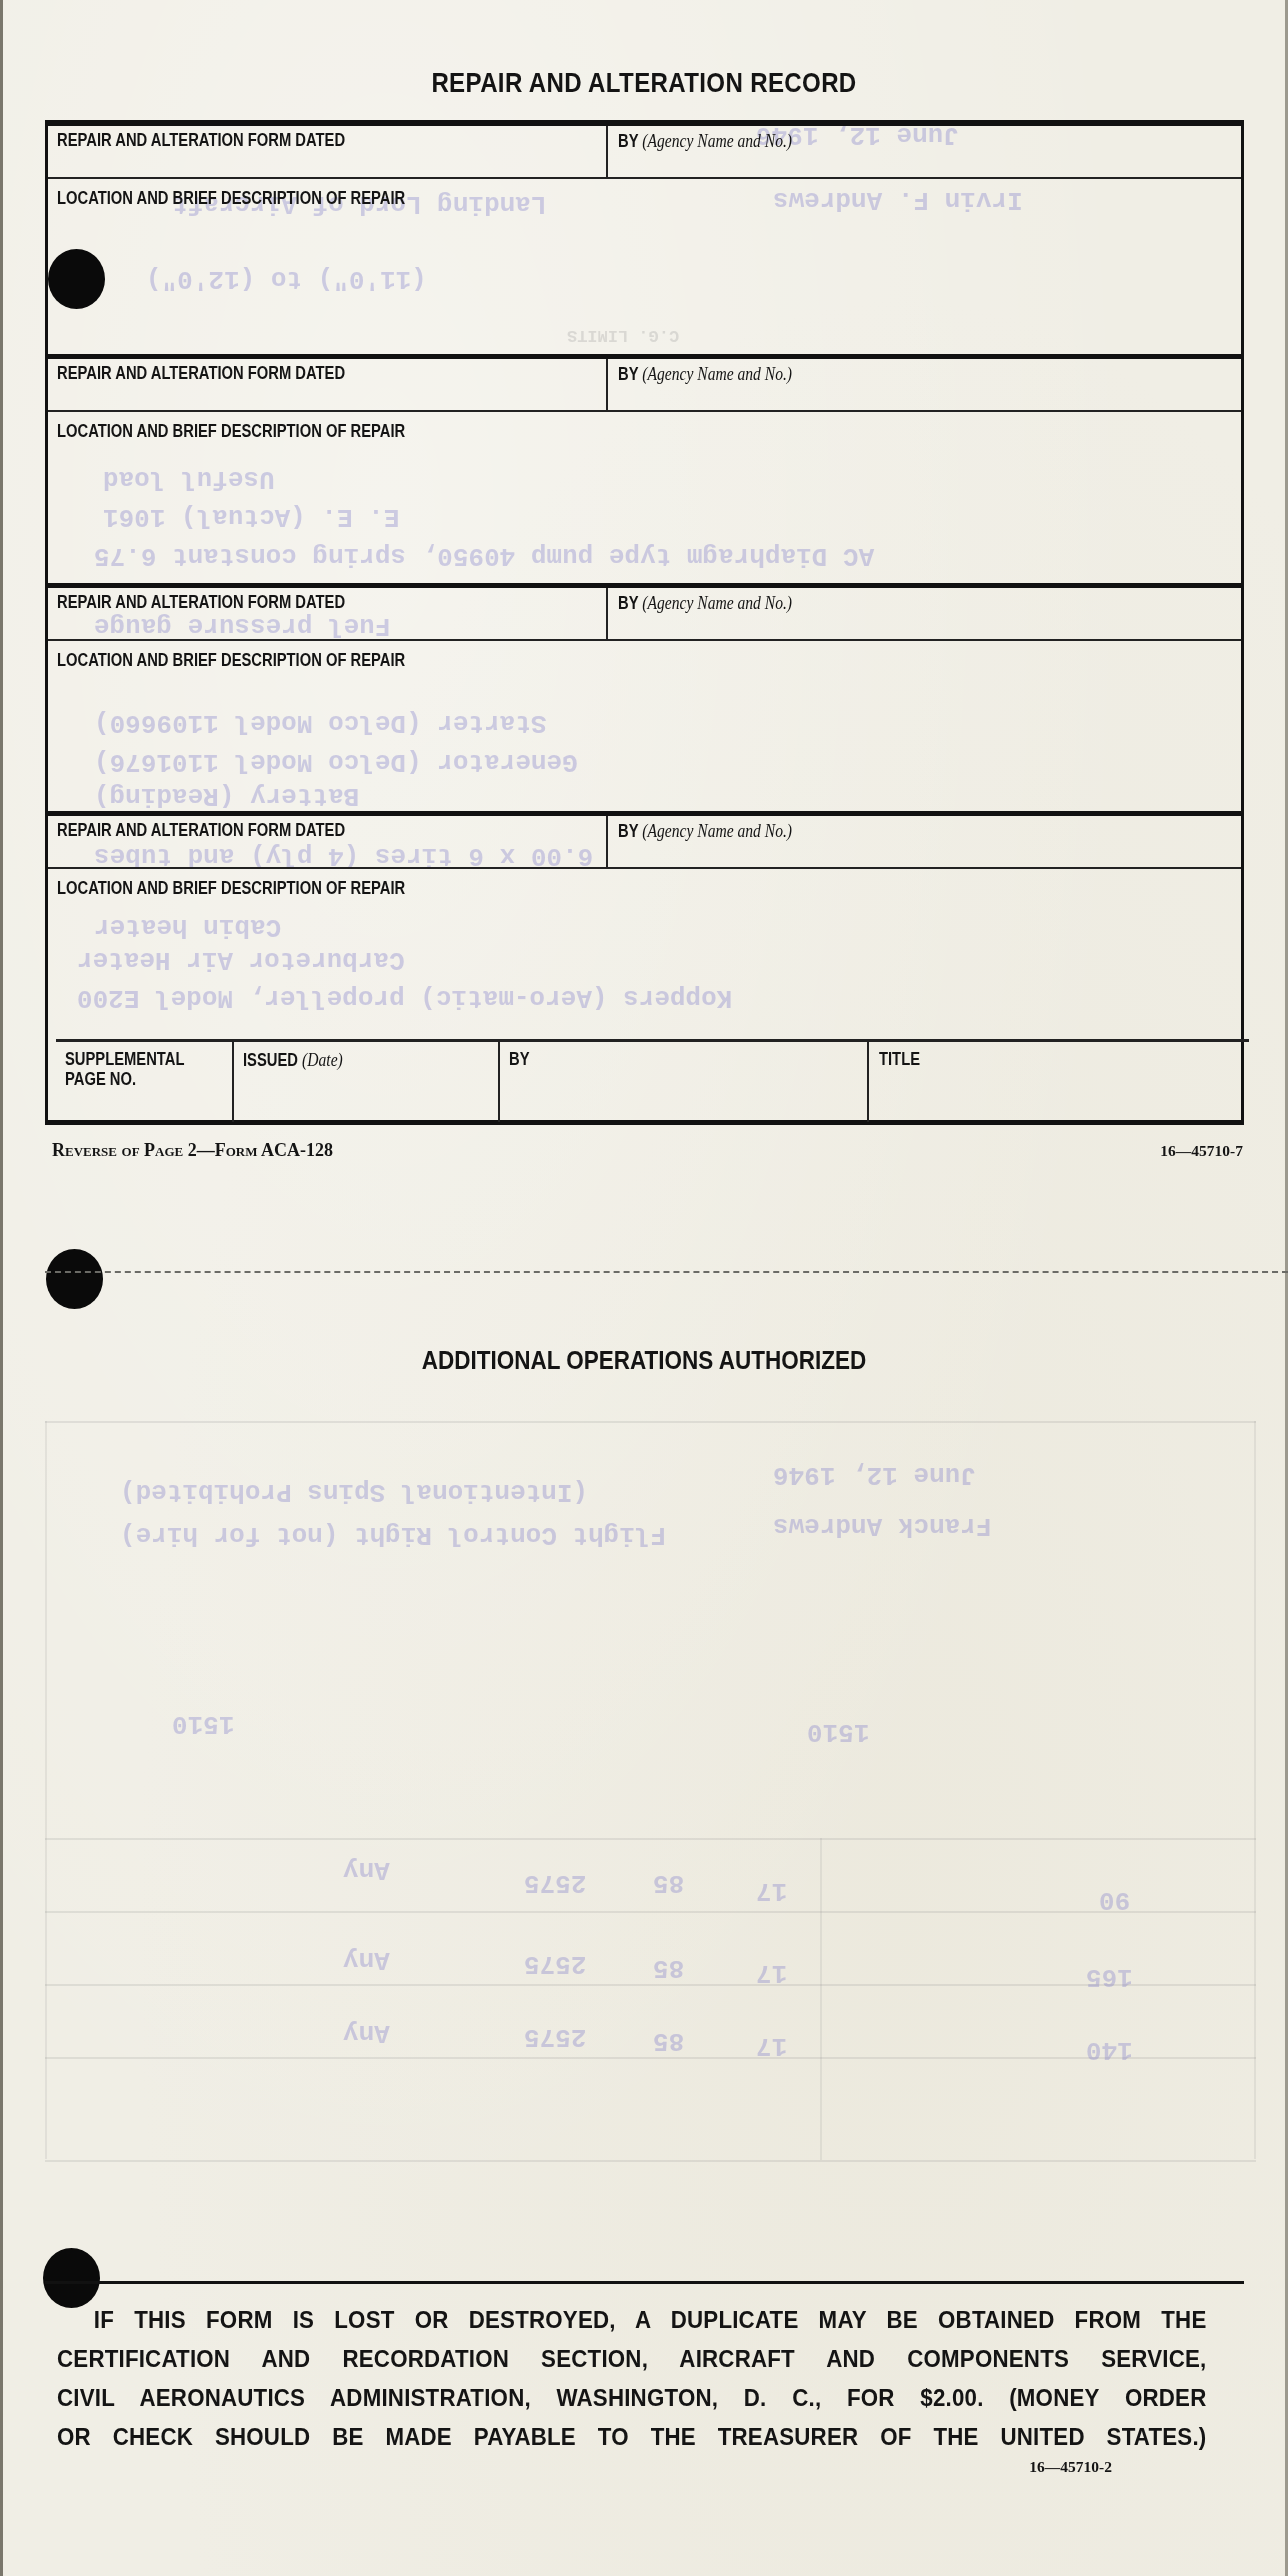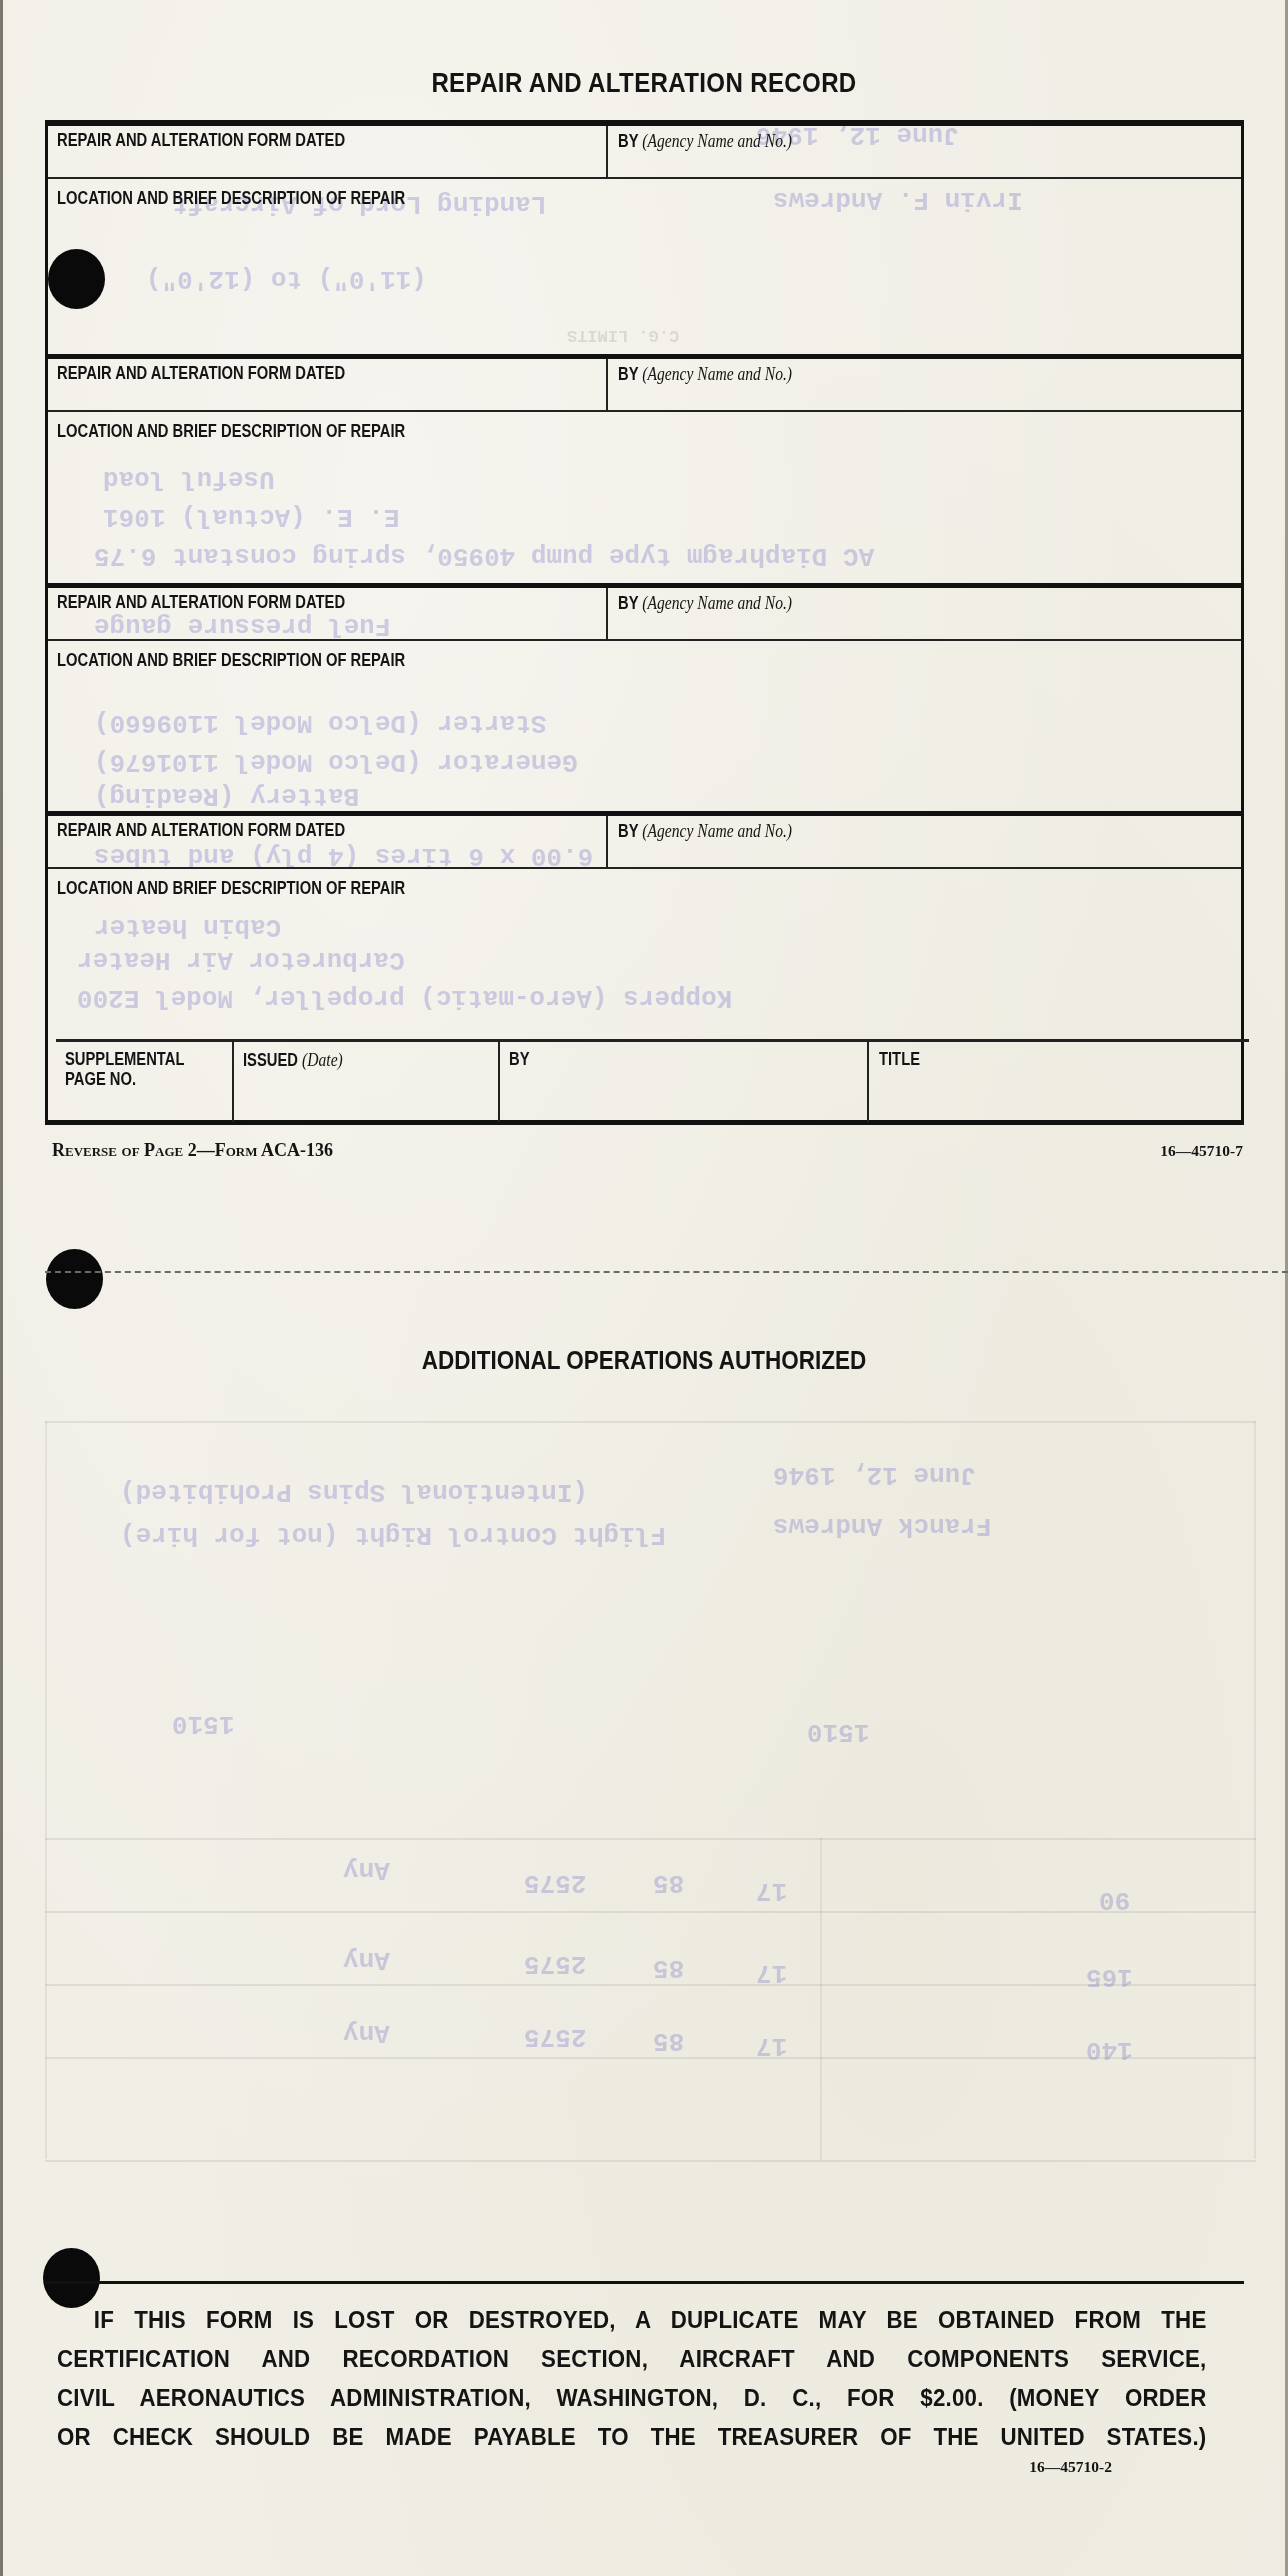--- a/index.html
+++ b/index.html
@@ -209,21 +209,21 @@
       <span class="label" style="left:453px; top:6.9px;">BY</span>
       <div class="supp-col" style="left:811px;"></div>
       <span class="label" style="left:823px; top:6.9px;">TITLE</span>
       <div class="field" style="left:8.6px; top:50px; width:163px; height:26px;"></div>
       <div class="field" style="left:187px; top:34px; width:249px; height:41px;"></div>
       <div class="field" style="left:453px; top:34px; width:352px; height:41px;"></div>
       <div class="field" style="left:823px; top:34px; width:361px; height:41px;"></div>
     </div>
   </div>
 
-  <div class="footer-left">Reverse of Page 2—Form ACA-136</div>
+  <div class="footer-left">Reverse of Page 2—Form ACA-128</div>
   <div class="footer-right">16—45710-7</div>
 
   <div class="punch-hole" style="left:48px; top:249px;"></div>
   <div class="punch-hole" style="left:46px; top:1249px;"></div>
   <div class="punch-hole" style="left:43px; top:2248px;"></div>
 
   <div class="perforation"></div>
 
   <div class="sec2-title">ADDITIONAL OPERATIONS AUTHORIZED</div>
 

